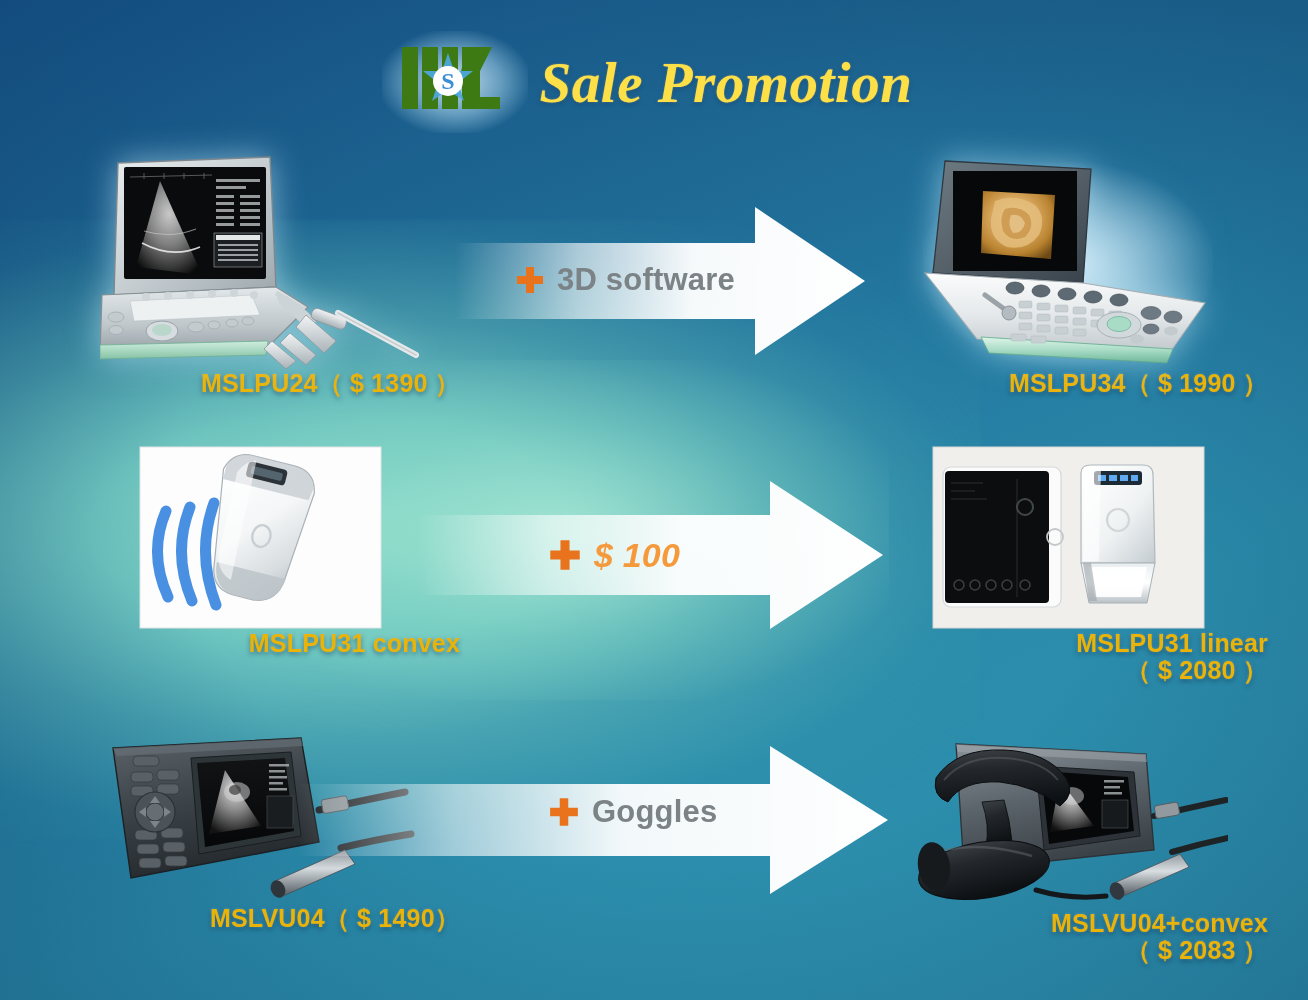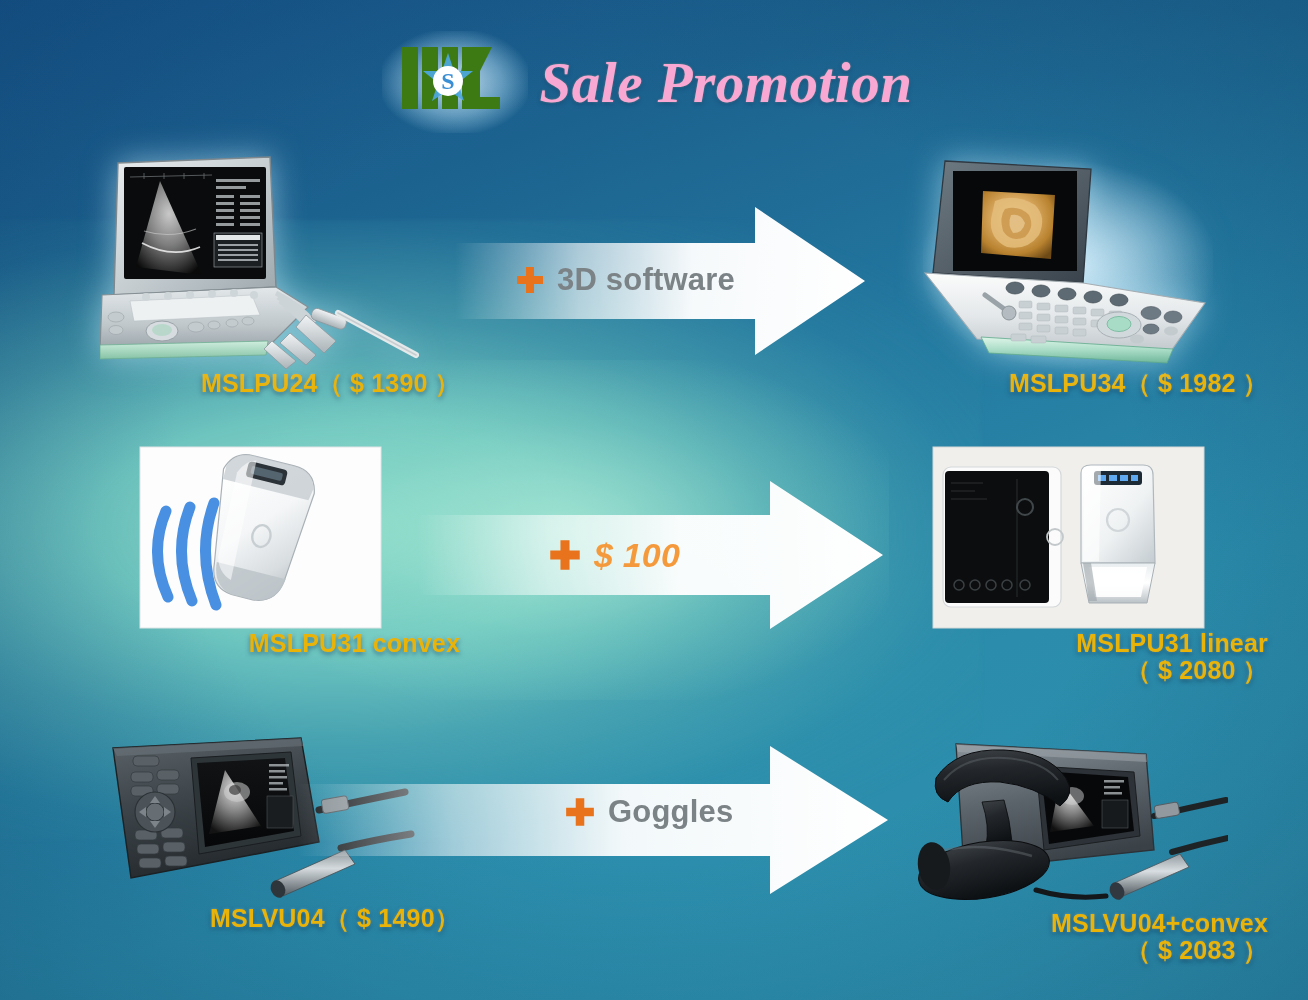--- a/index.html
+++ b/index.html
@@ -38,21 +38,21 @@
   .logo-wrap { position:relative; width:118px; height:86px; }
   .logo-halo {
     position:absolute; left:-14px; top:-8px; width:146px; height:102px;
     background:radial-gradient(ellipse at 50% 50%, rgba(225,245,255,0.85) 0%, rgba(190,230,250,0.45) 45%, rgba(160,215,245,0) 75%);
   }
   .logo-svg { position:relative; display:block; }
   .title {
     font-family:"Liberation Serif", serif;
     font-style:italic; font-weight:bold;
     font-size:57px; letter-spacing:0.5px;
-    color:#f9a8d4;
+    color:#fde047;
     text-shadow:0 2px 4px rgba(10,60,100,0.45), 0 0 2px rgba(255,200,140,0.5);
     white-space:nowrap;
   }
 
   
   .row { position:absolute; left:0; width:100%; }
   #row1 { top:155px; height:275px; }
   #row2 { top:445px; height:270px; }
   #row3 { top:730px; height:260px; }
 
@@ -325,21 +325,21 @@
           <ellipse cx="228" cy="158" rx="10" ry="6.5"></ellipse>
             <ellipse cx="250" cy="162" rx="9" ry="6"></ellipse>
           <ellipse cx="228" cy="174" rx="8" ry="5"></ellipse>
         </g>
         <g fill="#c4cbcf">
             <ellipse cx="248" cy="176" rx="7" ry="4.5"></ellipse>
             <ellipse cx="214" cy="184" rx="7" ry="4.5"></ellipse>
           </g>
       </svg>
       <div class="prod-label">
-        <span>MSLPU34（ $ 1982 ）</span>
+        <span>MSLPU34（ $ 1990 ）</span>
       </div>
     </div>
   </div>
 
   <div class="row" id="row2">
 
     <div class="cell left">
       <svg class="art" width="245" height="185" viewBox="0 0 245 185">
         <defs>
           <linearGradient id="pbody" x1="0.2" y1="0" x2="0.9" y2="1">
@@ -535,21 +535,21 @@
       <defs>
         <linearGradient id="arw3" x1="0" y1="0" x2="1" y2="0">
           <stop offset="0" stop-color="#ffffff" stop-opacity="0"></stop>
           <stop offset="0.26" stop-color="#ffffff" stop-opacity="0.55"></stop>
           <stop offset="0.55" stop-color="#ffffff" stop-opacity="0.94"></stop>
           <stop offset="1" stop-color="#ffffff" stop-opacity="1"></stop>
         </linearGradient>
       </defs>
       <path d="M0 42 L472 42 L472 4 L590 78 L472 152 L472 114 L0 114 Z" fill="url(#arw3)"></path>
     </svg>
-    <div class="arrow-label" style="left:564px; top:52px; width:280px; height:60px;">
+    <div class="arrow-label" style="left:548px; top:52px; width:280px; height:60px;">
       <div class="arrow-line">
         <svg class="plus" width="32" height="32" viewBox="0 0 30 30">
           <path d="M11 2 H19 V11 H28 V19 H19 V28 H11 V19 H2 V11 H11 Z" fill="#e8731c"></path>
         </svg>
         <span class="alabel-text">Goggles</span>
       </div>
     </div>
 
     <div class="cell right">
       <svg class="art" width="320" height="180" viewBox="0 0 320 180">

